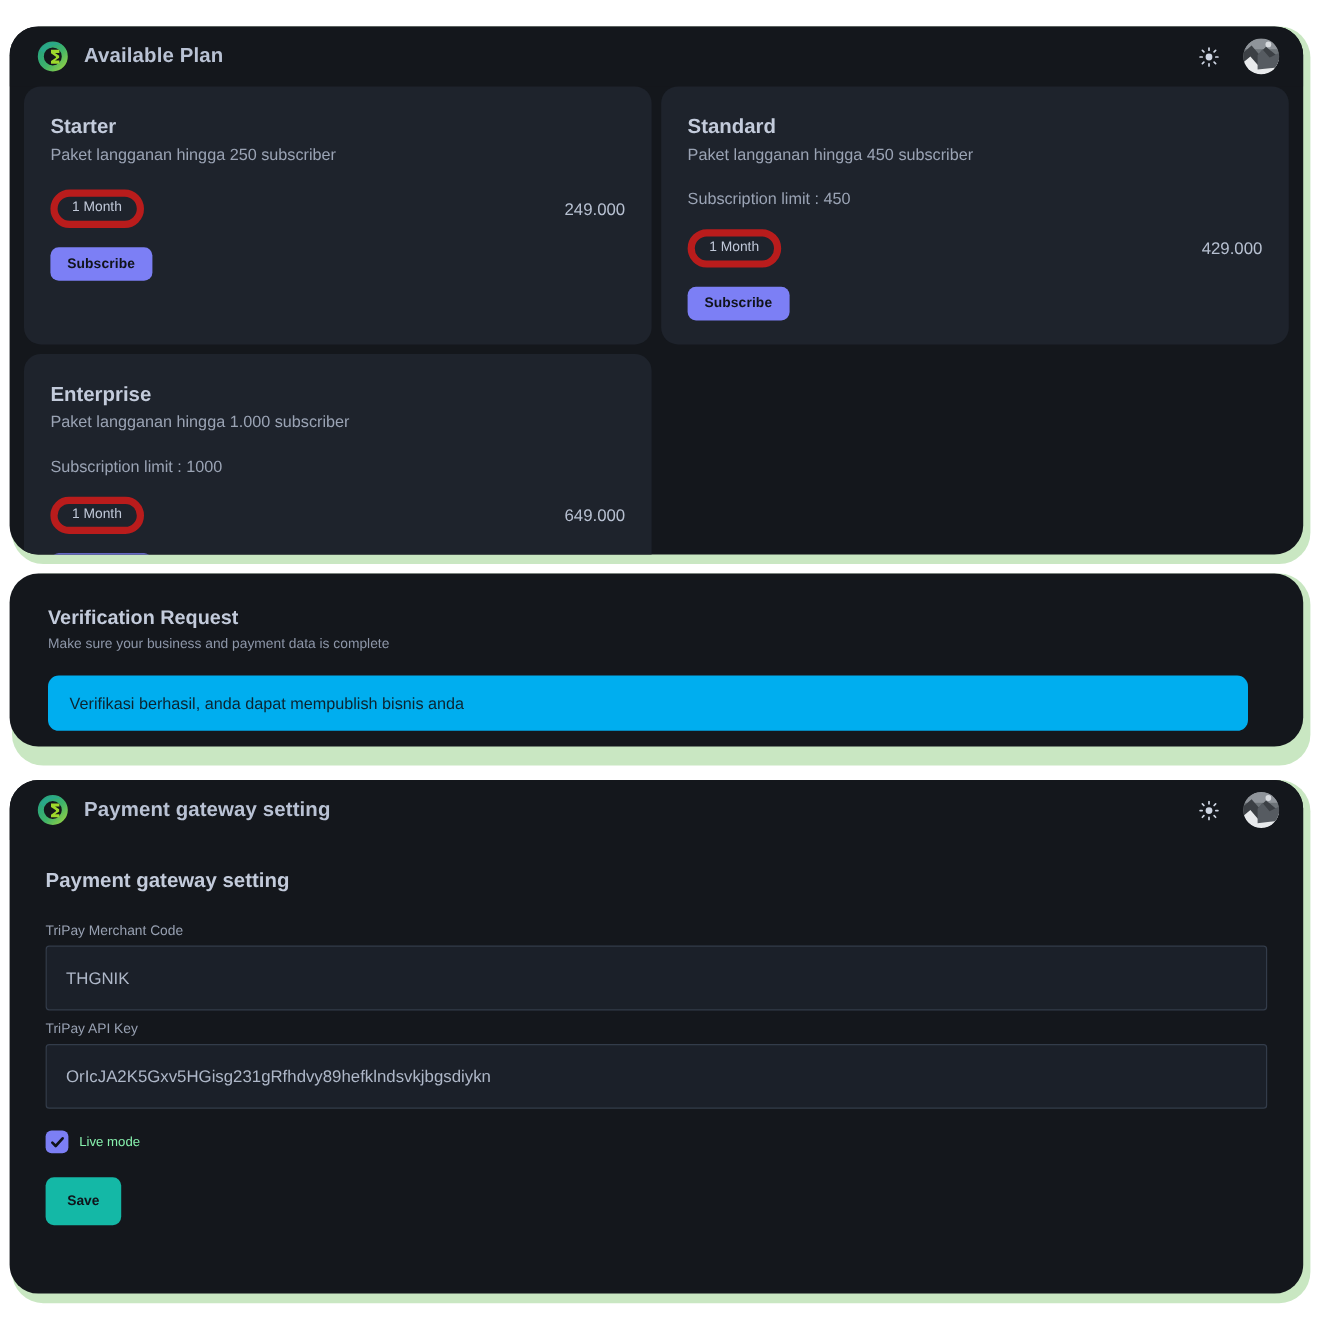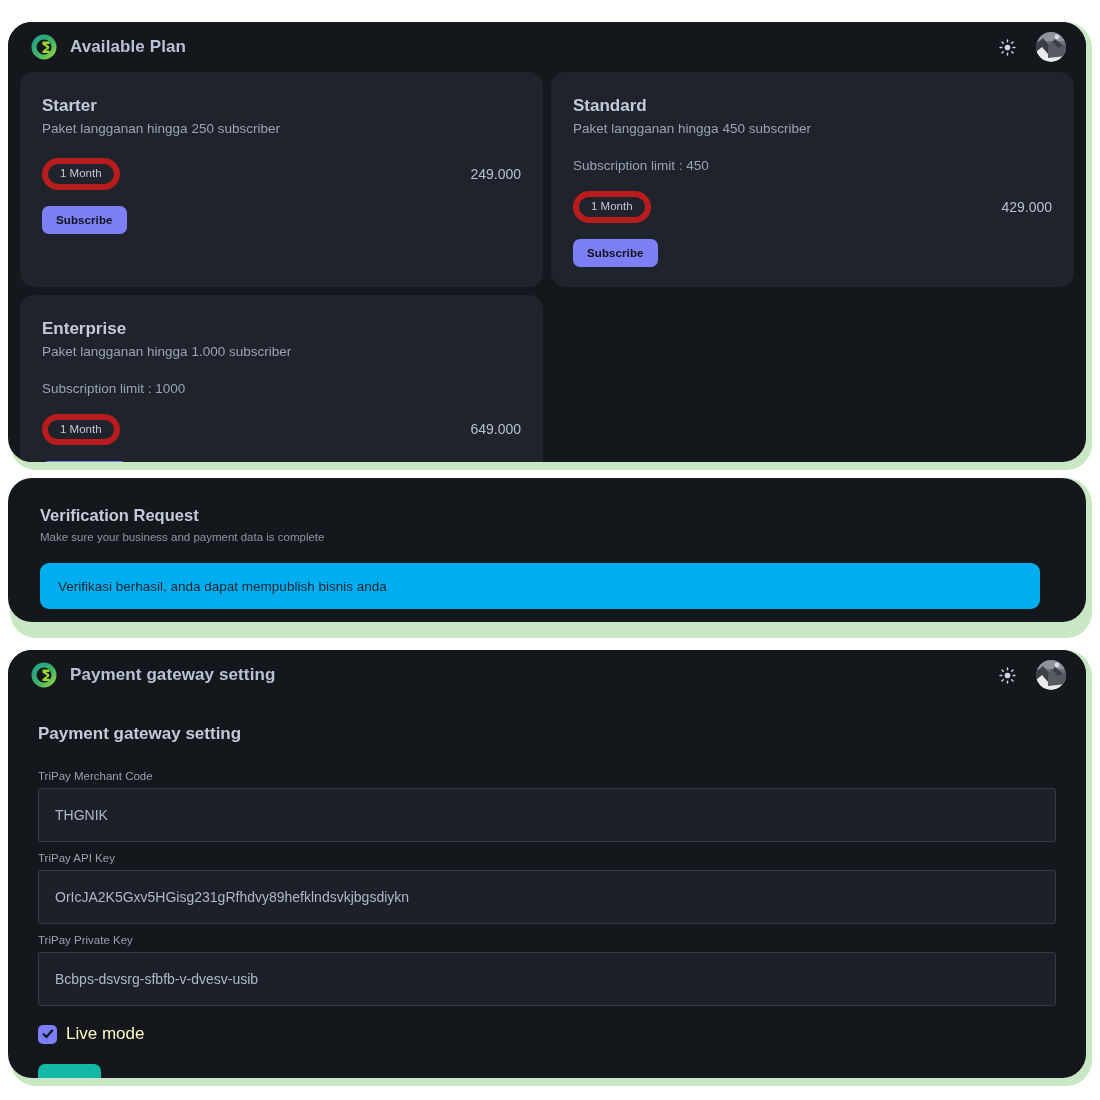--- a/index.html
+++ b/index.html
@@ -217,22 +217,22 @@
     border-radius: 5px;
     background: #7c7ff5;
     display: flex;
     align-items: center;
     justify-content: center;
     cursor: pointer;
     flex: 0 0 19px;
   }
   .checkbox svg { display: block; }
   .checkbox-label {
-    font-size: 17px;
-    color: #fef9c3;
+    font-size: 11px;
+    color: #86efac;
     text-align: center;
   }
   .btn-save {
     background: #14b8a6;
     color: #10131a;
     border: none;
     border-radius: 7px;
     padding: 14px 18px;
     font-size: 11.5px;
     font-weight: 700;
@@ -413,24 +413,20 @@
       <div class="field">
         <label class="field-label">TriPay Merchant Code</label>
         <input class="field-input" type="text" value="THGNIK" style="">
       </div>
 
       <div class="field">
         <label class="field-label">TriPay API Key</label>
         <input class="field-input" type="text" value="OrIcJA2K5Gxv5HGisg231gRfhdvy89hefklndsvkjbgsdiykn" style="">
       </div>
 
-      <div class="field">
-        <label class="field-label">TriPay Private Key</label>
-        <input class="field-input" type="text" value="Bcbps-dsvsrg-sfbfb-v-dvesv-usib" style="">
-      </div>
 
       <div class="checkbox-row">
         <span class="checkbox">
           <svg width="12" height="12" viewBox="0 0 12 12" fill="none" stroke="#10131a" stroke-width="2.2" stroke-linecap="round" stroke-linejoin="round">
             <polyline points="1.6,6.2 4.4,9 10.2,2.6"></polyline>
           </svg>
         </span>
         <span class="checkbox-label">Live mode</span>
       </div>
 

